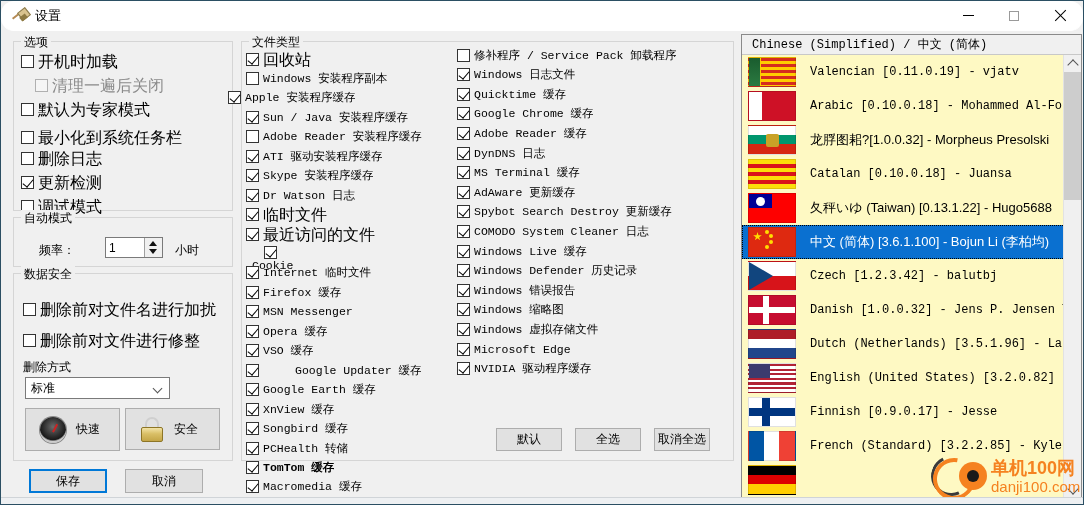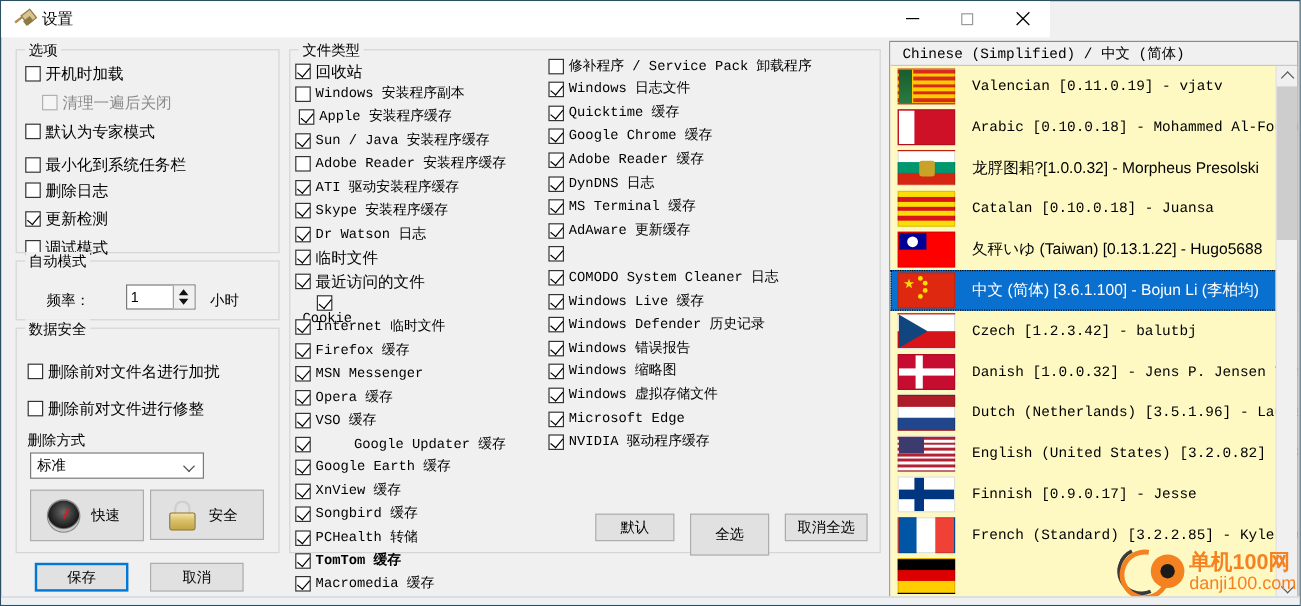--- a/index.html
+++ b/index.html
@@ -9,23 +9,23 @@
     font-family:"Liberation Sans","DejaVu Sans",sans-serif;
     font-size:12px;color:#000;
     -webkit-font-smoothing:none;
   }
   .window{
     position:relative;width:1084px;height:505px;box-sizing:border-box;
     border:1px solid #2b4f63;background:#f0f0f0;
   }
   
   .titlebar{
-    position:absolute;left:0;top:0;width:874px;height:29px;
+    position:absolute;left:0;top:0;width:1082px;height:29px;
     background:#ffffff;border-bottom:1px solid #ffffff;
-    display:flex;align-items:center;
+    display:flex;align-items:center;border-radius:13px;
   }
   .titlebar .tb-icon{
     width:20px;height:20px;margin-left:8px;margin-right:6px;position:relative;
   }
   .titlebar .tb-title{font-size:13px;color:#000;}
   .tb-btns{position:absolute;right:0;top:0;height:29px;display:flex;}
   .tb-btn{width:46px;height:29px;display:flex;align-items:center;justify-content:center;}
   .glyph-min{width:11px;height:1px;background:#000;}
   .glyph-max{width:10px;height:10px;border:1px solid #9a9a9a;box-sizing:border-box;}
   .glyph-close{width:12px;height:12px;position:relative;}
@@ -52,21 +52,21 @@
   .cb{position:absolute;display:flex;align-items:center;height:16px;white-space:nowrap;cursor:default;}
   .box{
     width:13px;height:13px;box-sizing:border-box;background:#fff;border:1px solid #333;
     position:relative;flex:0 0 auto;margin-right:4px;
   }
   .box.dis{border-color:#b0b0b0;background:#f5f5f5;}
   .box.on:after{
     content:"";position:absolute;left:3px;top:0px;width:5px;height:9px;
     border:solid #000;border-width:0 1.6px 1.6px 0;transform:rotate(40deg);
   }
-  .cb .lbl{font-size:13px;line-height:13px;}
+  .cb .lbl{font-size:16px;line-height:13px;}
   .cb.dis .lbl{color:#8a8a8a;}
   .mono .lbl{font-family:"Liberation Mono","DejaVu Sans Mono",monospace;font-size:11.5px;}
 
   
   .plainlabel{position:absolute;font-size:12px;white-space:nowrap;}
   .spin{
     position:absolute;box-sizing:border-box;background:#fff;border:1px solid #7a7a7a;
     display:flex;align-items:center;
   }
   .spin input{
@@ -288,21 +288,21 @@
   </div>
   <div id="ft-col1">
       <div class="cb" style="left: 245px; top: 50px;">
         <span class="box on"></span>
         <span class="lbl">回收站</span>
       </div>
       <div class="cb mono" style="left: 245px; top: 69.45px;">
         <span class="box"></span>
         <span class="lbl">Windows 安装程序副本</span>
       </div>
-      <div class="cb mono" style="left: 248px; top: 88.9px;">
+      <div class="cb mono" style="left: 227px; top: 88.9px;">
         <span class="box on"></span>
         <span class="lbl">Apple 安装程序缓存</span>
       </div>
       <div class="cb mono" style="left: 245px; top: 108.35px;">
         <span class="box on"></span>
         <span class="lbl">Sun / Java 安装程序缓存</span>
       </div>
       <div class="cb mono" style="left: 245px; top: 127.8px;">
         <span class="box"></span>
         <span class="lbl">Adobe Reader 安装程序缓存</span>
@@ -408,20 +408,21 @@
       <div class="cb mono" style="left: 456px; top: 163.6px;">
         <span class="box on"></span>
         <span class="lbl">MS Terminal 缓存</span>
       </div>
       <div class="cb mono" style="left: 456px; top: 183.2px;">
         <span class="box on"></span>
         <span class="lbl">AdAware 更新缓存</span>
       </div>
       <div class="cb mono" style="left: 456px; top: 202.8px;">
         <span class="box on"></span>
+        <span class="lbl">Spybot Search  Destroy 更新缓存</span>
       </div>
       <div class="cb mono" style="left: 456px; top: 222.4px;">
         <span class="box on"></span>
         <span class="lbl">COMODO System Cleaner 日志</span>
       </div>
       <div class="cb mono" style="left: 456px; top: 242px;">
         <span class="box on"></span>
         <span class="lbl">Windows Live 缓存</span>
       </div>
       <div class="cb mono" style="left: 456px; top: 261.6px;">
@@ -446,24 +447,24 @@
       </div>
       <div class="cb mono" style="left: 456px; top: 359.6px;">
         <span class="box on"></span>
         <span class="lbl">NVIDIA 驱动程序缓存</span>
       </div>
     </div>
 
   <div class="btn" style="left:495px;top:427px;width:66px;height:23px;">
     <span>默认</span>
   </div>
-  <div class="btn" style="left:574px;top:427px;width:66px;height:35px;">
+  <div class="btn" style="left:574px;top:427px;width:66px;height:23px;">
     <span>全选</span>
   </div>
-  <div class="btn" style="left:653px;top:427px;width:69px;height:23px;">
+  <div class="btn" style="left:653px;top:427px;width:56px;height:23px;">
     <span>取消全选</span>
   </div>
 
   <div class="langpanel" style="left:740px;top:33px;width:341px;height:466px;">
     <div class="langhead">Chinese (Simplified) / 中文 (简体)</div>
     <div class="langlist" id="lang-list" style="height:445px;">
         <div class="langrow">
           <span class="flag" style="background: repeating-linear-gradient(rgb(213, 43, 30) 0px, rgb(213, 43, 30) 3px, rgb(255, 204, 0) 3px, rgb(255, 204, 0) 6px);">
             <span style="position: absolute; left: 0px; top: 0px; width: 11px; height: 100%; background: linear-gradient(rgb(26, 92, 46), rgb(43, 122, 65)); border-right: 1px solid rgb(255, 204, 0);"></span>
           </span>

